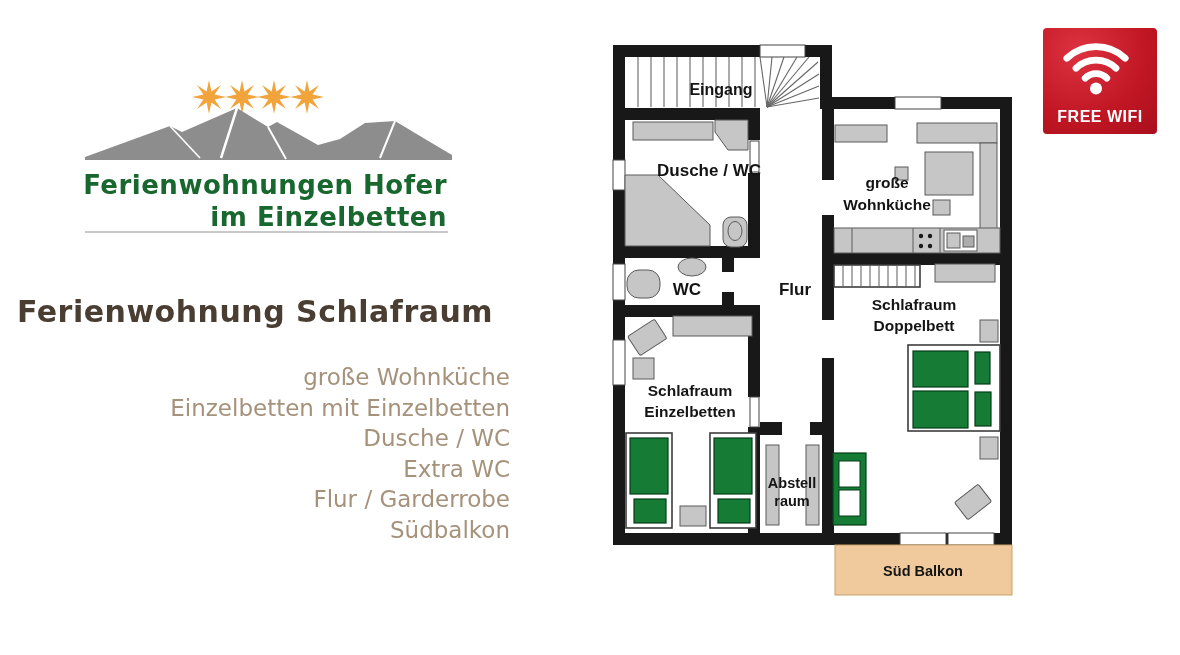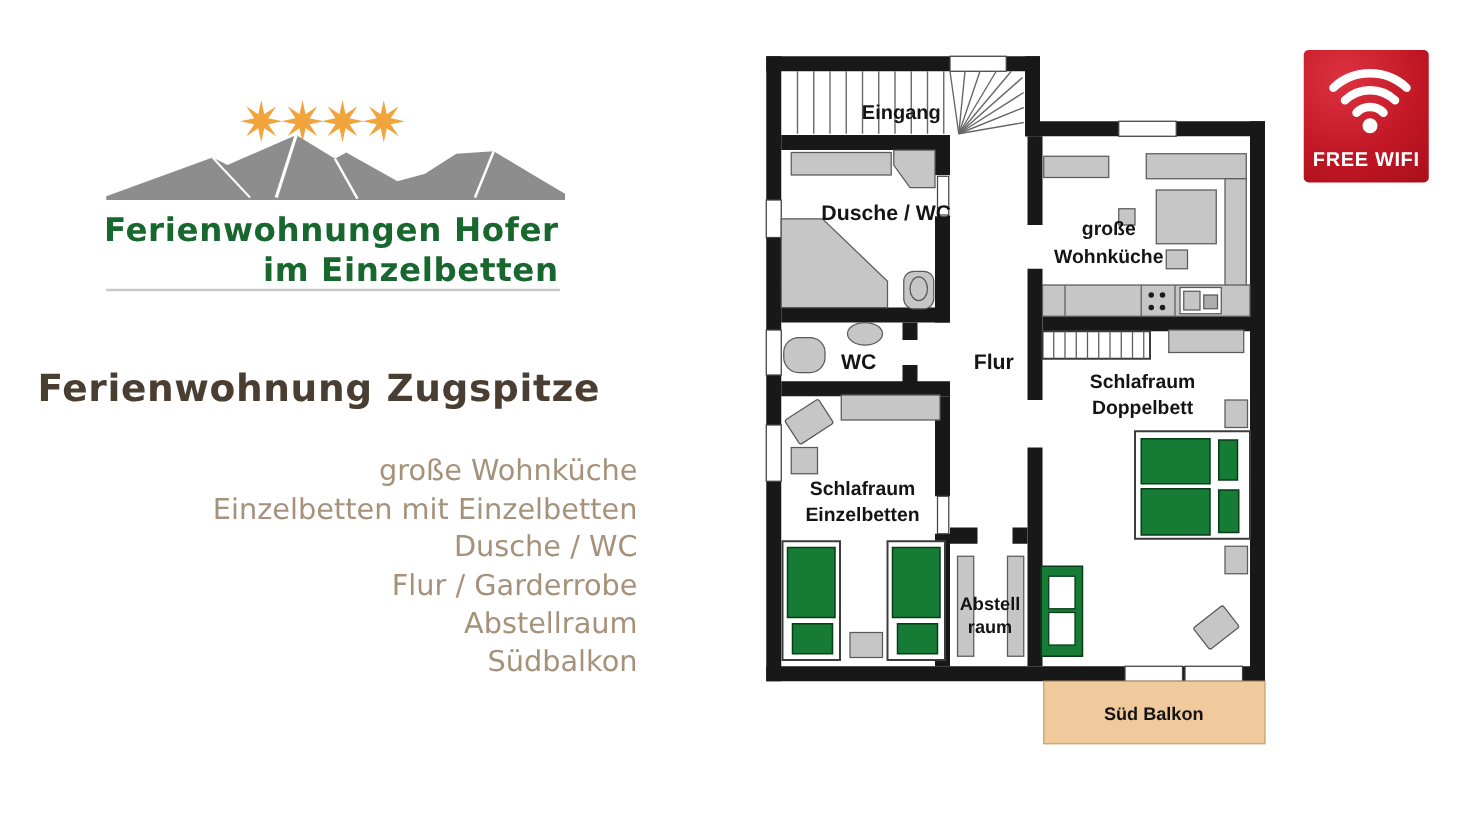--- a/index.html
+++ b/index.html
@@ -11,23 +11,23 @@
   
   .logo-text{left:75px;width:372px;text-align:right;font-weight:bold;
     font-size:26px;color:#17672e;letter-spacing:.5px;white-space:nowrap;}
   .logo-divider{left:85px;top:231px;width:363px;border-top:2px solid #c9c9c9;height:0;}
   .listing-title{left:10px;top:294px;width:490px;text-align:center;
     font-size:30px;font-weight:bold;color:#4a3e33;letter-spacing:.5px;white-space:nowrap;}
   .features{left:10px;top:362px;width:500px;text-align:right;
     font-size:23px;line-height:30.6px;color:#a6927b;}
   .features div{white-space:nowrap;}
   
-  .wifi-badge{left:1043px;top:28px;width:100px;height:106px;border-radius:4px;
+  .wifi-badge{left:1043px;top:28px;width:114px;height:106px;border-radius:4px;
     background:radial-gradient(circle at 32% 22%, #dd3340 0%, #c01623 60%, #a90f1c 100%);
-    display:flex;flex-direction:column;align-items:center;justify-content:flex-end;margin-top:12px;}
+    display:flex;flex-direction:column;align-items:center;justify-content:flex-end;}
   .wifi-label{color:#ffffff;font-family:"Liberation Sans",sans-serif;font-weight:bold;
     font-size:16px;letter-spacing:.5px;margin-bottom:8px;white-space:nowrap;}
   .wifi-icon-wrap{position:absolute;top:9px;left:13px;}
   
   .floorplan{left:610px;top:40px;}
   .floorplan text{font-family:"Liberation Sans",sans-serif;font-weight:bold;fill:#141414;}
   .fp-furn{fill:#c6c6c6;stroke:#5a5a5a;stroke-width:1;}
   .fp-wall{fill:#181818;}
   .fp-win{fill:#ffffff;stroke:#444;stroke-width:1;}
   .fp-green{fill:#157b35;stroke:#063d18;stroke-width:1.2;}
@@ -52,28 +52,28 @@
   <line x1="157" y1="4" x2="141" y2="54" stroke="#ffffff" stroke-width="2.5"></line>
   <line x1="188" y1="23" x2="206" y2="55" stroke="#ffffff" stroke-width="2"></line>
   <line x1="90" y1="22" x2="120" y2="54" stroke="#ffffff" stroke-width="1.6"></line>
   <line x1="315" y1="17" x2="300" y2="54" stroke="#ffffff" stroke-width="2"></line>
 </svg>
 
 <div class="abs logo-text" style="top:170px;">Ferienwohnungen Hofer</div>
 <div class="abs logo-text" style="top:202px;">im Einzelbetten</div>
 <div class="abs logo-divider"></div>
 
-<div class="abs listing-title">Ferienwohnung Zugspitze</div>
+<div class="abs listing-title">Ferienwohnung Schlafraum</div>
 
 <div class="abs features">
   <div>große Wohnküche</div>
   <div>Einzelbetten mit Einzelbetten</div>
   <div>Dusche / WC</div>
+  <div>Extra WC</div>
   <div>Flur / Garderrobe</div>
-  <div>Abstellraum</div>
   <div>Südbalkon</div>
 </div>
 
 <div class="abs wifi-badge">
   <div class="wifi-icon-wrap">
     <svg width="80" height="60" viewBox="0 0 100 74">
       <circle cx="50" cy="64" r="7.5" fill="#ffffff"></circle>
       <path d="M36.5 51 A 19 19 0 0 1 63.5 51" stroke="#ffffff" stroke-width="8.5" fill="none" stroke-linecap="round"></path>
       <path d="M25 38.5 A 36 36 0 0 1 75 38.5" stroke="#ffffff" stroke-width="8.5" fill="none" stroke-linecap="round"></path>
       <path d="M13.5 26 A 53.5 53.5 0 0 1 86.5 26" stroke="#ffffff" stroke-width="8.5" fill="none" stroke-linecap="round"></path>

